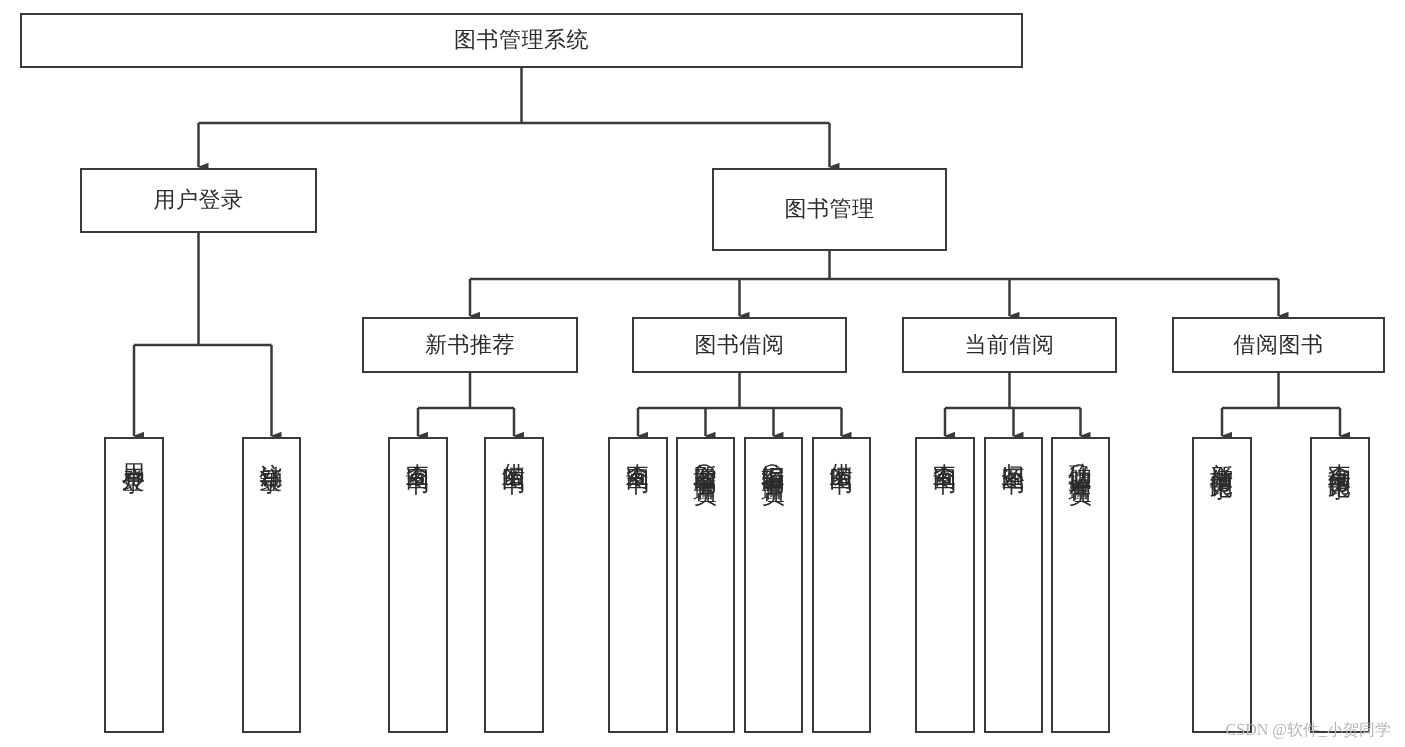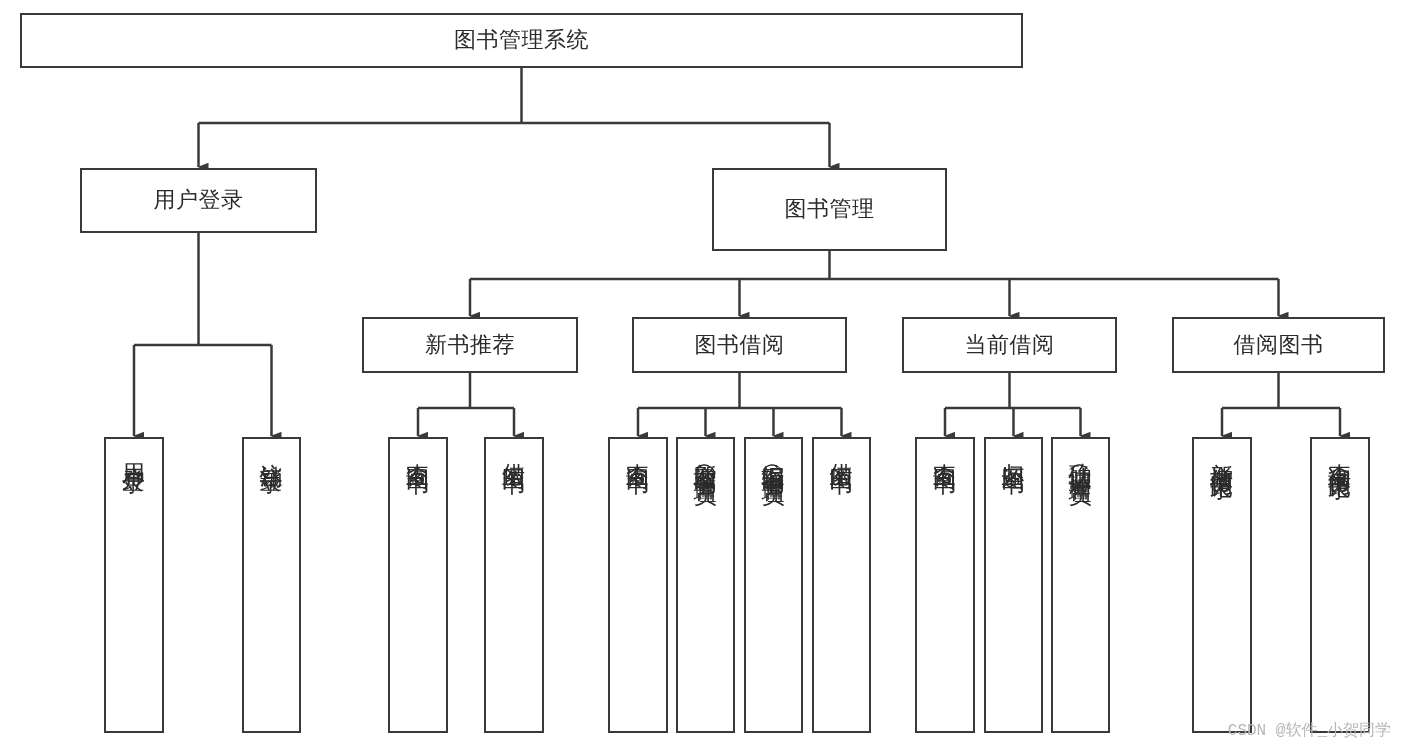--- a/index.html
+++ b/index.html
@@ -57,21 +57,21 @@
     max-height: 100%;
   }
   #watermark {
     position: absolute;
     right: 14px;
     bottom: 6px;
     font-size: 16px;
     color: #b6b6b6;
     z-index: 6;
     white-space: nowrap;
-    font-family: Liberation Mono, monospace;
+    font-family: Liberation Serif, serif;
   }
 </style>
 </head>
 <body>
 
 <div id="diagram-root">
 
   <svg id="edge-layer" viewBox="0 0 1405 747" xmlns="http://www.w3.org/2000/svg">
     <defs>
       <marker id="arrowhead" markerWidth="9" markerHeight="11" refX="4.2" refY="10" orient="auto" markerUnits="userSpaceOnUse">

